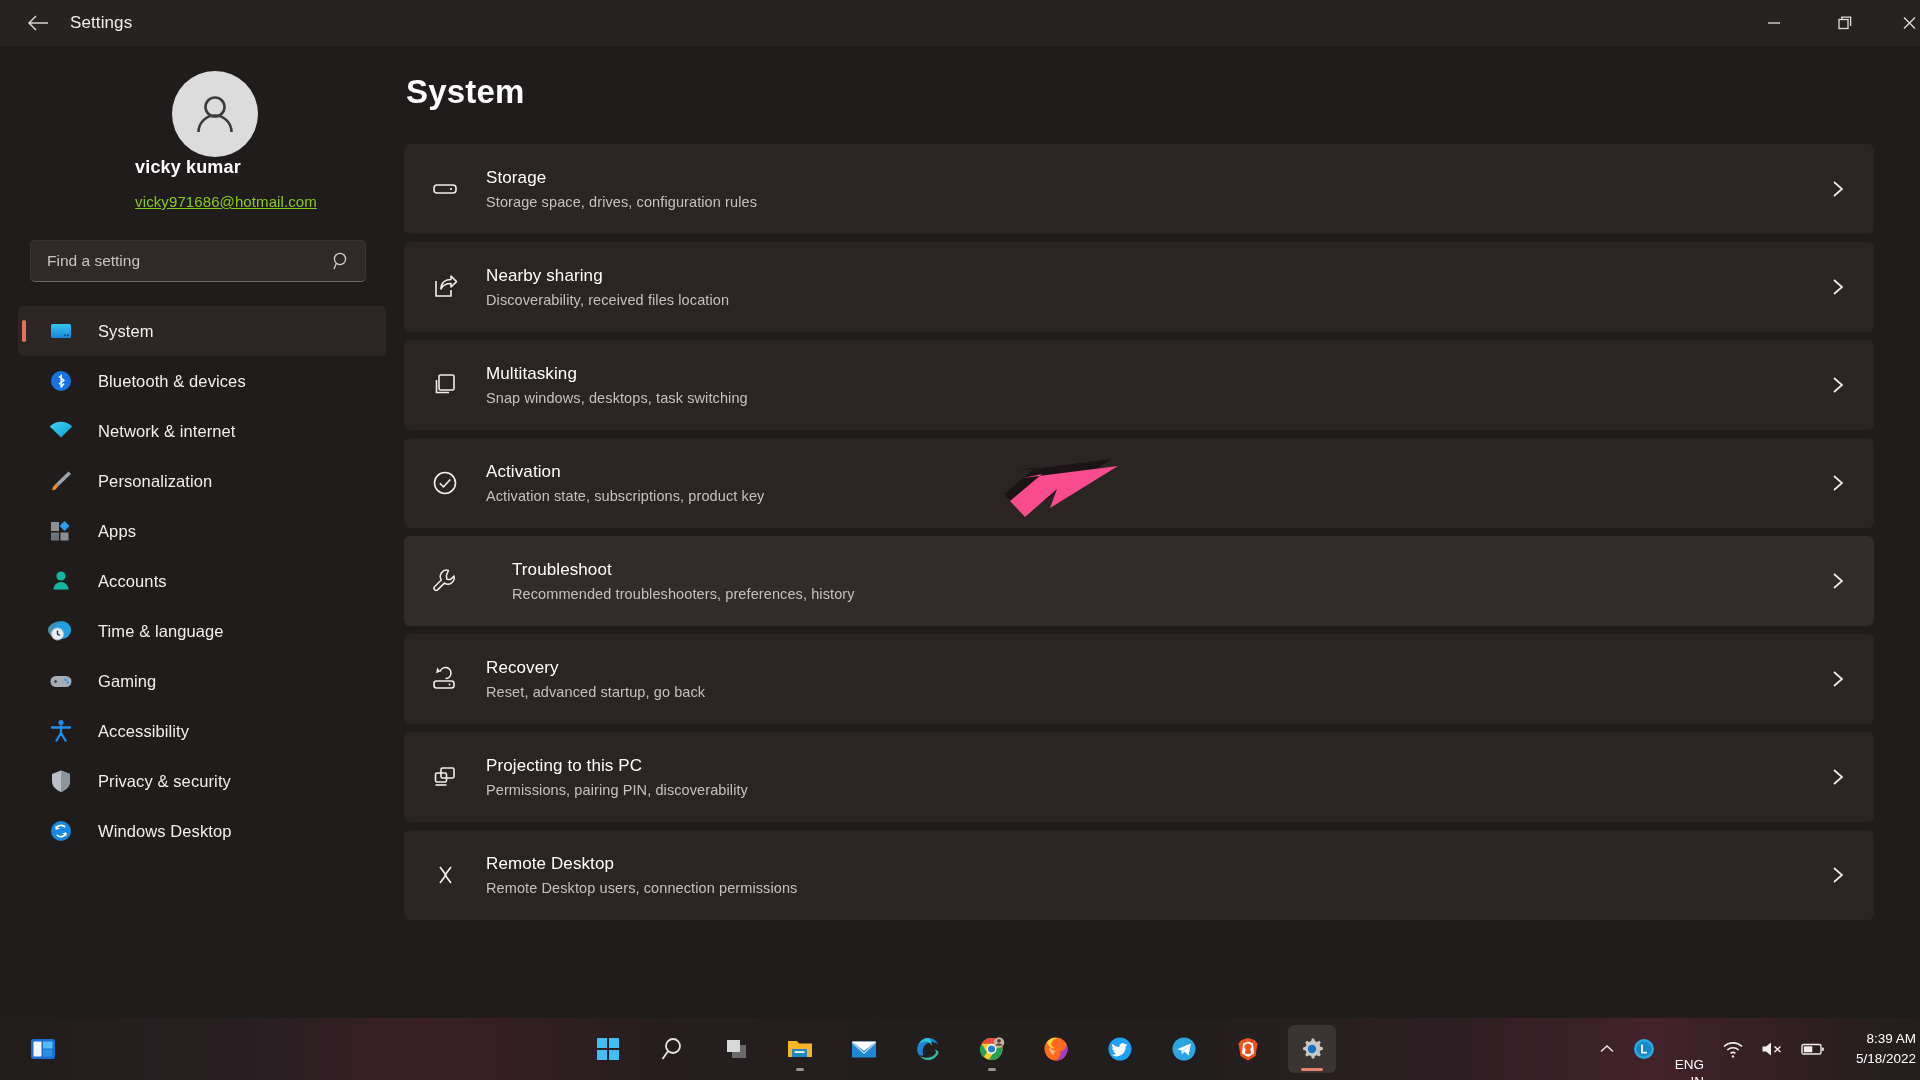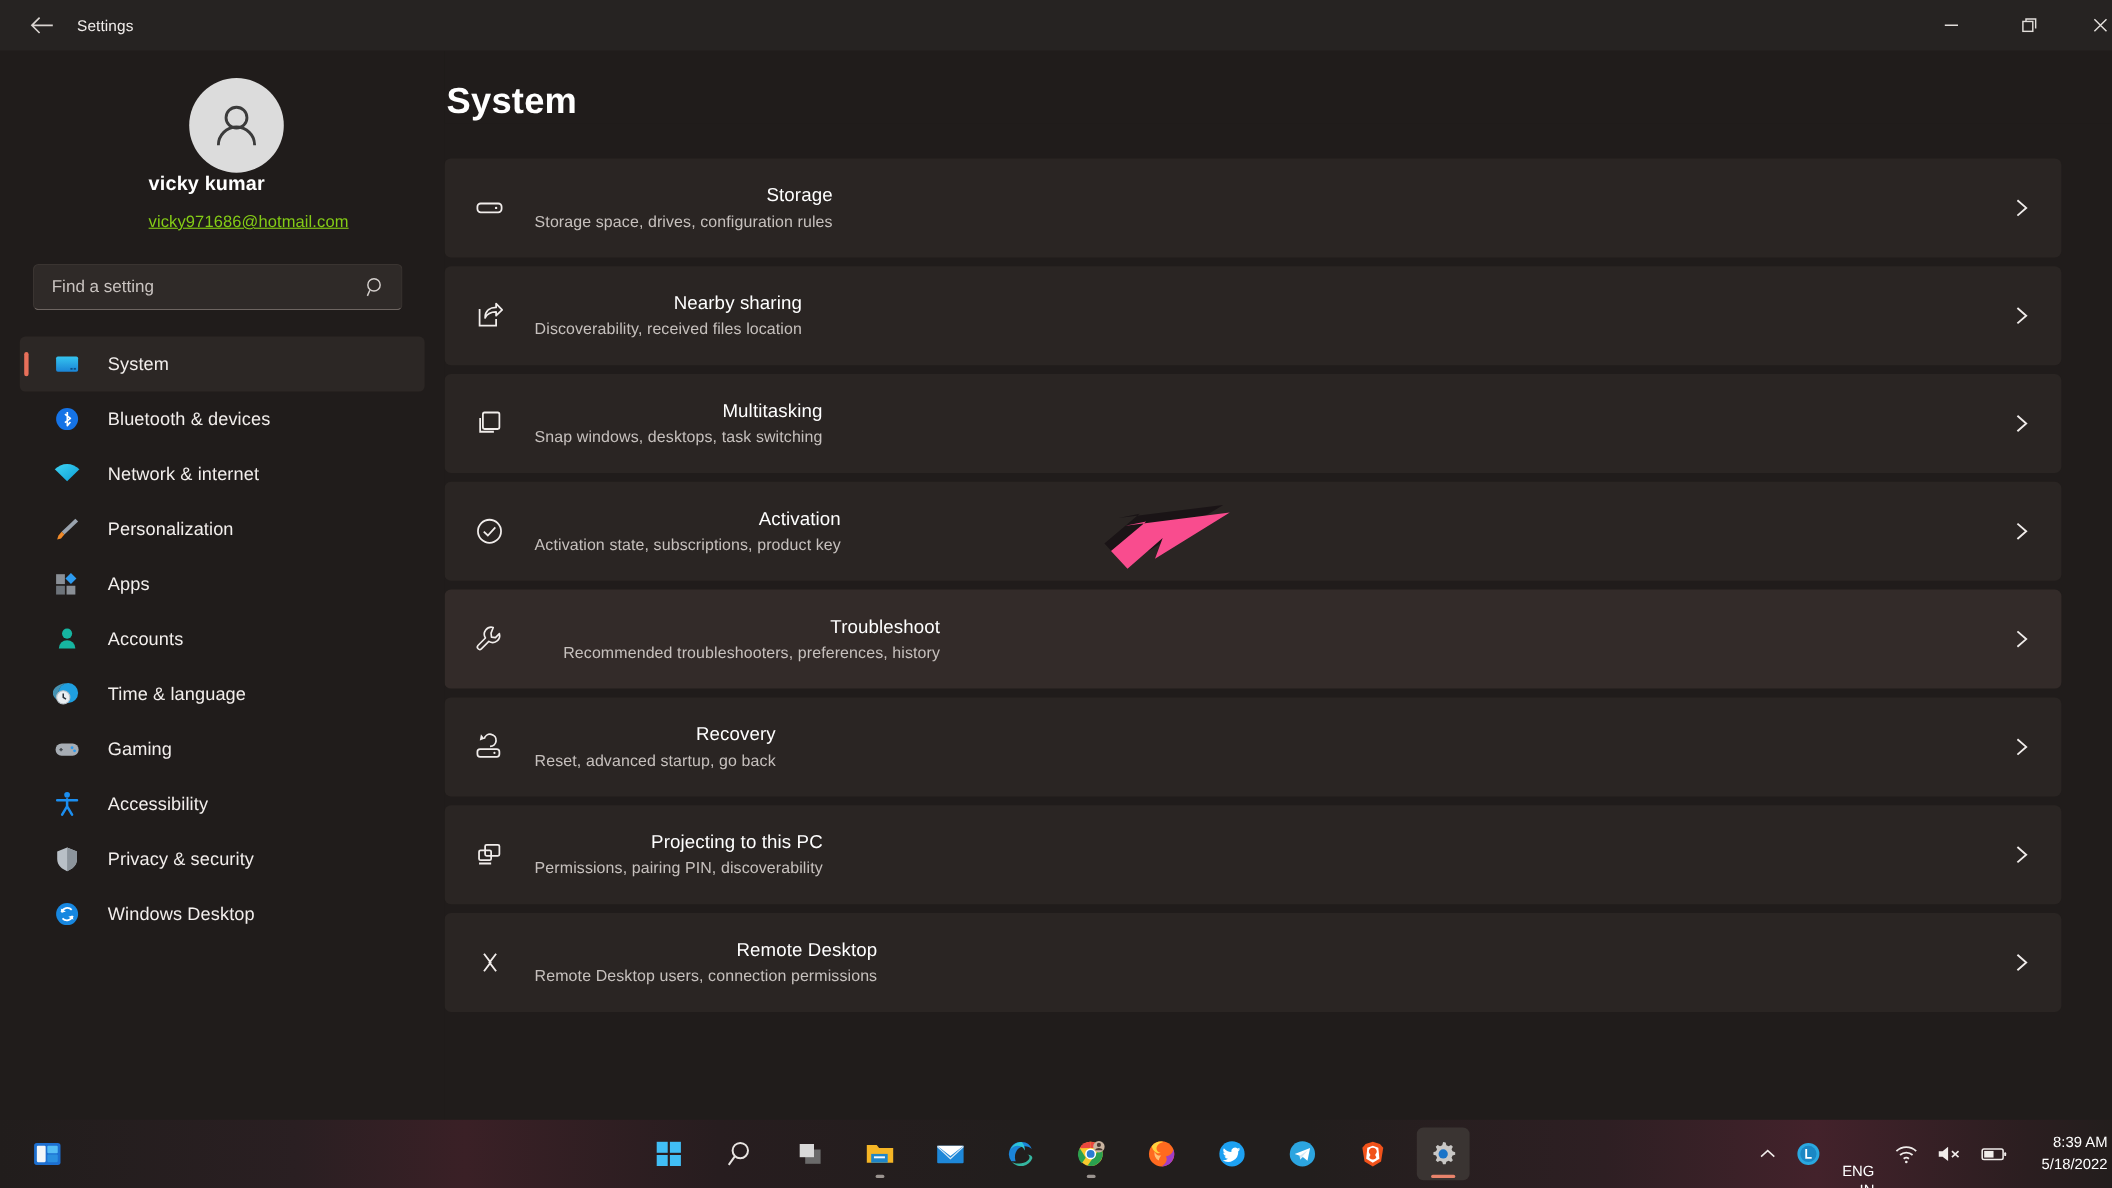--- a/index.html
+++ b/index.html
@@ -25,21 +25,21 @@
     z-index: 40;
   }
   .back-btn {
     width: 44px; height: 36px; margin-left: 16px;
     display: flex; align-items: center; justify-content: center;
     border-radius: 5px;
   }
   .back-btn svg { display: block; }
   .title-text {
     margin-left: 10px;
-    font-size: 14px; color: #f0ecea;
+    font-size: 17px; color: #f0ecea;
     letter-spacing: .1px;
   }
   .win-controls {
     position: absolute; right: 0; top: 0;
     height: 46px; display: flex; align-items: center;
   }
   .win-btn {
     width: 72px; height: 46px;
     display: flex; align-items: center; justify-content: center;
   }
@@ -145,21 +145,21 @@
     position: absolute; left: 0; top: 0;
     width: 1516px;
     padding-top: 98px;
   }
   .row {
     position: relative;
     height: 90px; width: 1470px;
     margin: 0 0 8px 0;
     background: #2a2523;
     border-radius: 6px;
-    display: flex; align-items: center; text-align: right;
+    display: flex; align-items: center;
   }
   .row.hovered { background: #332b29; gap: 26px; }
   .row-icon {
     width: 46px; margin-left: 18px;
     display: flex; align-items: center; justify-content: center;
     flex: 0 0 auto;
   }
   .row-text { margin-left: 18px; }
   .row-title {
     font-size: 17px; color: #ffffff; letter-spacing: .1px;

